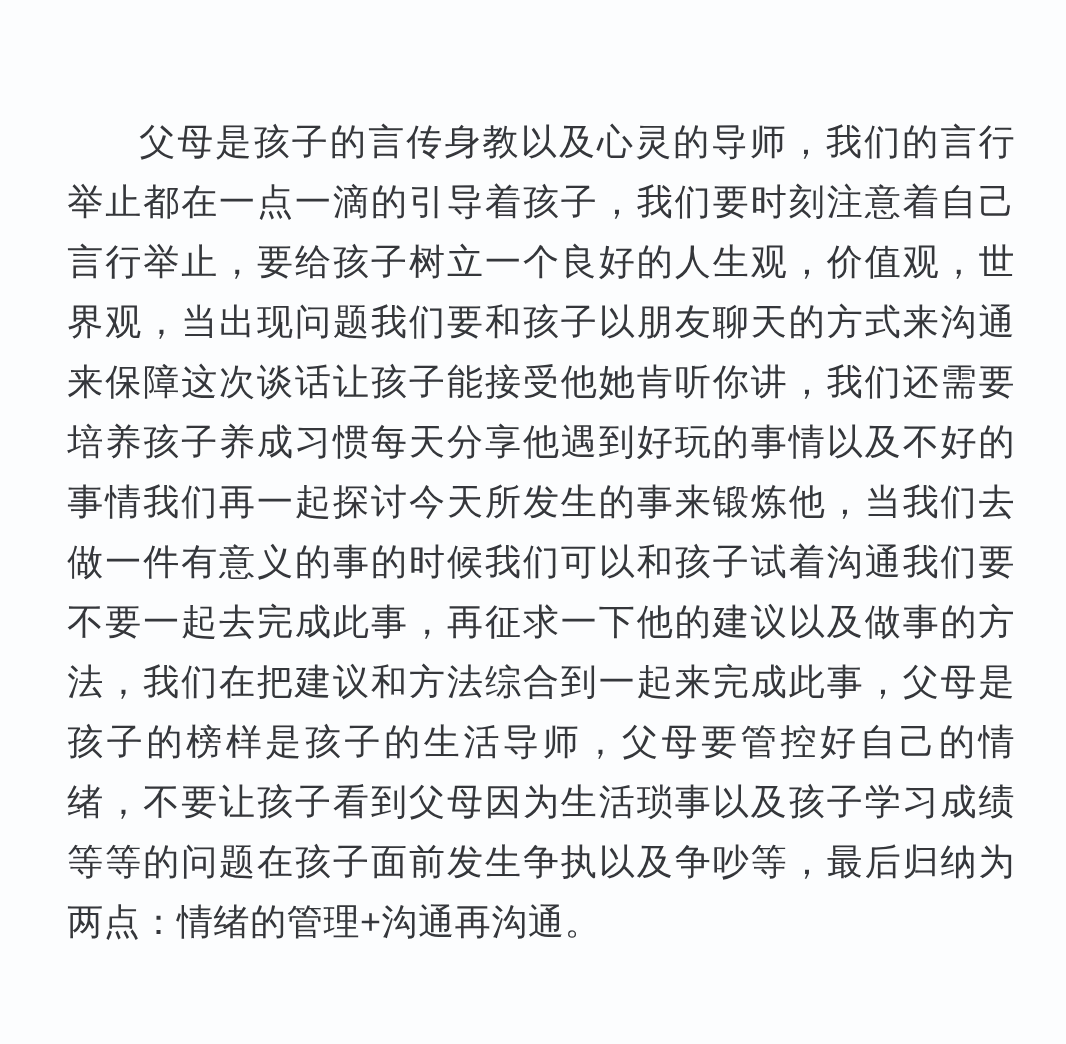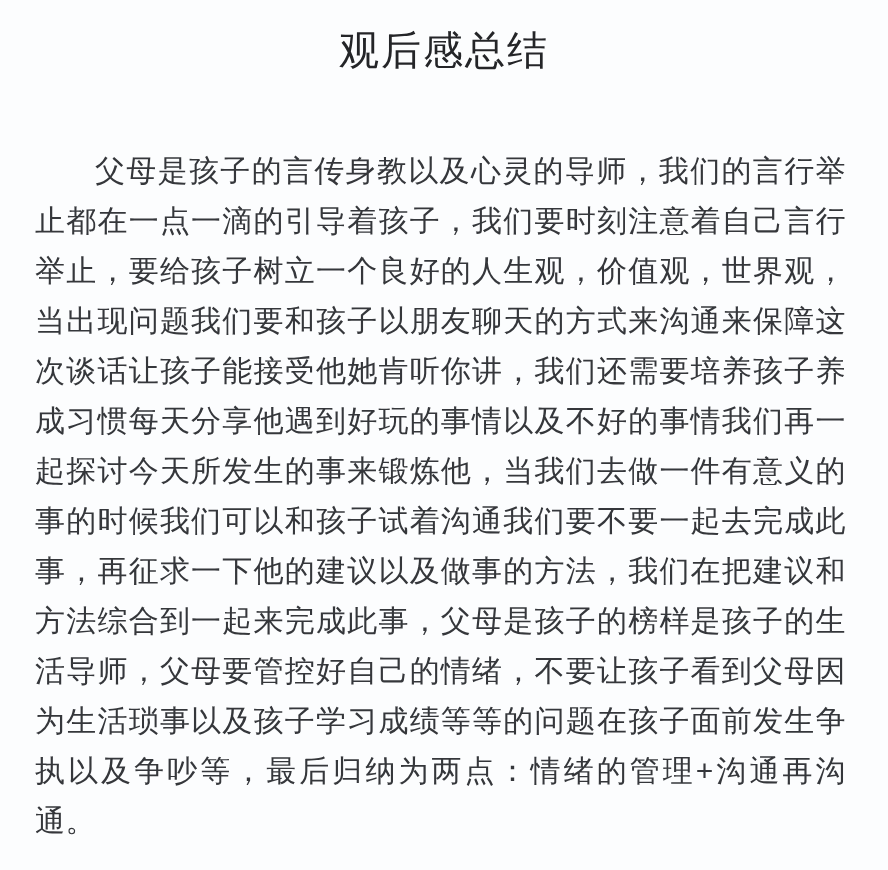--- a/index.html
+++ b/index.html
@@ -22,30 +22,29 @@
   .doc-title {
     margin: 0;
     text-align: center;
     font-size: 40px;
     line-height: 52px;
     font-weight: 500;
     letter-spacing: 2px;
     color: #242528;
   }
   .doc-body {
-    margin: 70px 42px 0 35px;
+    margin: 70px 42px 0 56px;
     font-size: 30px;
     line-height: 50px;
     color: #35373b;
     text-align: justify;
     text-indent: 2em;
     letter-spacing: 0.5px;
     word-break: break-all;
     font-weight: 400;
   }
 </style>
 </head>
 <body style="background: rgb(252, 253, 254);">
 
 <div class="page">
-  <h1 class="doc-title">观后感总结</h1>
   <p class="doc-body">父母是孩子的言传身教以及心灵的导师，我们的言行举止都在一点一滴的引导着孩子，我们要时刻注意着自己言行举止，要给孩子树立一个良好的人生观，价值观，世界观，当出现问题我们要和孩子以朋友聊天的方式来沟通来保障这次谈话让孩子能接受他她肯听你讲，我们还需要培养孩子养成习惯每天分享他遇到好玩的事情以及不好的事情我们再一起探讨今天所发生的事来锻炼他，当我们去做一件有意义的事的时候我们可以和孩子试着沟通我们要不要一起去完成此事，再征求一下他的建议以及做事的方法，我们在把建议和方法综合到一起来完成此事，父母是孩子的榜样是孩子的生活导师，父母要管控好自己的情绪，不要让孩子看到父母因为生活琐事以及孩子学习成绩等等的问题在孩子面前发生争执以及争吵等，最后归纳为两点：情绪的管理+沟通再沟通。</p>
 </div>
 
 </body></html>

